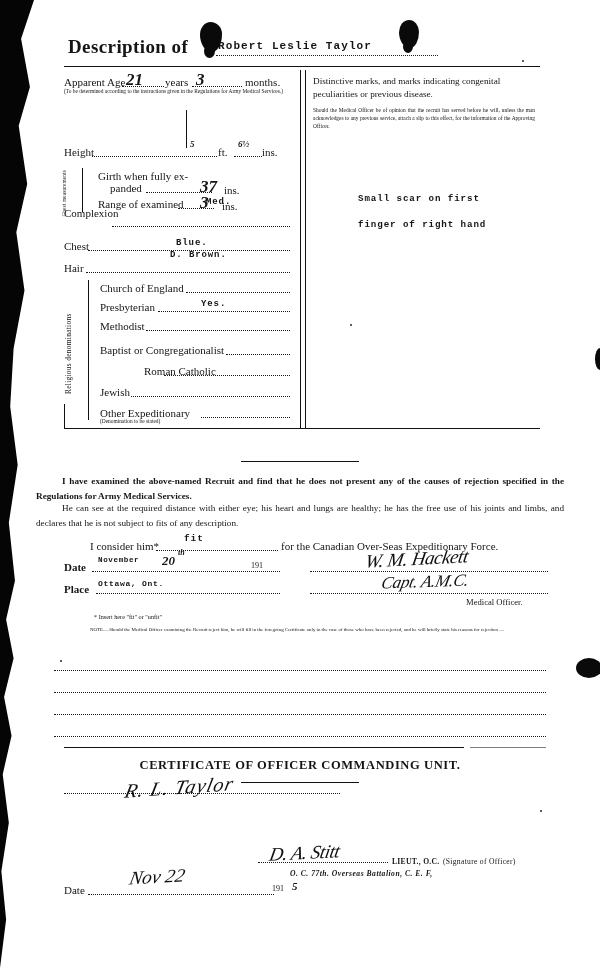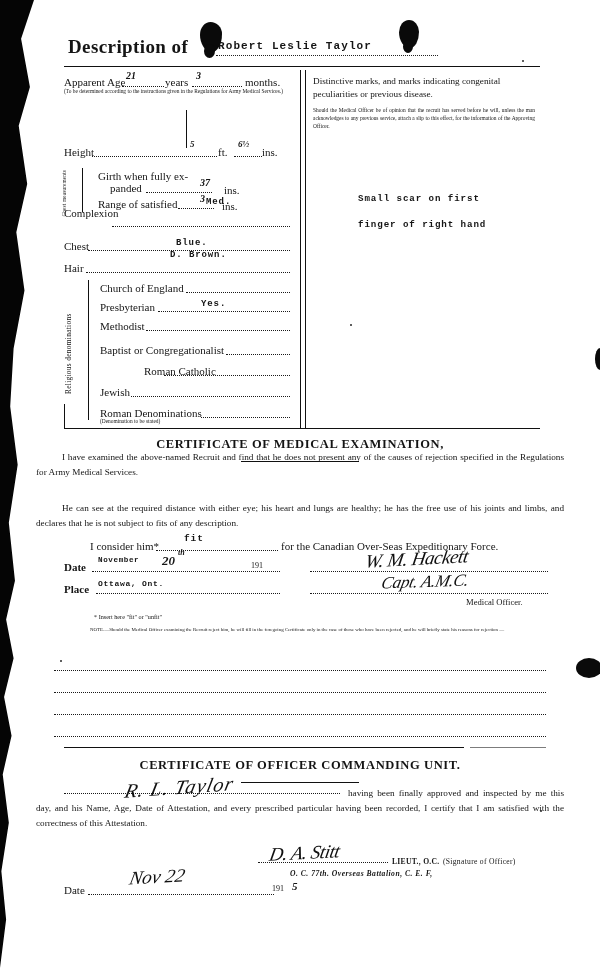--- a/index.html
+++ b/index.html
@@ -56,21 +56,21 @@
 
   .lbl{position:absolute;font-size:11px;white-space:nowrap;}
   .lbl-sm{position:absolute;font-size:5.4px;line-height:1.45;white-space:nowrap;}
   .dots{position:absolute;border-bottom:1.5px dotted #1a1a1a;height:0;}
   .val{
     position:absolute;font-family:"Liberation Mono",monospace;
     font-weight:bold;font-size:9px;letter-spacing:0.9px;white-space:nowrap;
   }
   .val-hand{
     position:absolute;font-family:"Liberation Serif",serif;font-style:italic;
-    font-weight:bold;font-size:10px;white-space:nowrap;
+    font-weight:bold;font-size:17px;white-space:nowrap;
   }
 
   
   .chest-label{
     position:absolute;left:62px;top:170px;width:10px;
     font-size:5.2px;line-height:1.15;letter-spacing:0.2px;
     writing-mode:vertical-rl;transform:rotate(180deg);white-space:nowrap;
   }
   .brace{
     position:absolute;border-left:1.3px solid #111;
@@ -159,21 +159,21 @@
   <span class="lbl" style="left:262px;top:146px;">ins.</span>
 
   <span class="chest-label">Chest measurements</span>
   <span class="brace" style="left:82px;top:168px;height:44px;"></span>
   <span class="lbl" style="left:98px;top:170px;">Girth when fully ex-</span>
   <span class="lbl" style="left:110px;top:182px;">panded</span>
   <span class="dots" style="left:146px;top:192px;width:66px;"></span>
   <span class="val-hand" style="left:200px;top:177px;">37</span>
   <span class="lbl" style="left:224px;top:184px;">ins.</span>
 
-  <span class="lbl" style="left:98px;top:198px;">Range of satisfied</span>
+  <span class="lbl" style="left:98px;top:198px;">Range of examined</span>
   <span class="dots" style="left:178px;top:208px;width:36px;"></span>
   <span class="val-hand" style="left:200px;top:193px;">3</span>
   <span class="lbl" style="left:222px;top:200px;">ins.</span>
 
   <span class="lbl" style="left:64px;top:207px;">Complexion</span>
   <span class="dots" style="left:112px;top:226px;width:178px;"></span>
   <span class="val type" style="left:178px;top:197px;padding-left:28px;">Med.</span>
 
   <span class="lbl" style="left:64px;top:240px;">Chest</span>
   <span class="dots" style="left:88px;top:250px;width:202px;"></span>
@@ -198,38 +198,37 @@
 
   <span class="lbl" style="left:100px;top:344px;">Baptist or Congregationalist</span>
   <span class="dots" style="left:226px;top:354px;width:64px;"></span>
 
   <span class="lbl" style="left:100px;top:365px;margin-left:44px;">Roman Catholic</span>
   <span class="dots" style="left:164px;top:375px;width:126px;"></span>
 
   <span class="lbl" style="left:100px;top:386px;">Jewish</span>
   <span class="dots" style="left:131px;top:396px;width:159px;"></span>
 
-  <span class="lbl" style="left:100px;top:407px;">Roman Denominations</span>
+  <span class="lbl" style="left:100px;top:407px;">Other Expeditionary</span>
   <span class="dots" style="left:201px;top:417px;width:89px;"></span>
   <span class="lbl-sm" style="left:100px;top:418px;">(Denomination to be stated)</span>
 
   <span class="left-tick"></span>
   <div class="box-bottom"></div>
 
   <span class="lbl" style="left:313px;top:76px;font-size:9.2px;">Distinctive marks, and marks indicating congenital</span>
   <span class="lbl" style="left:313px;top:89px;font-size:9.2px;">peculiarities or previous disease.</span>
   <span class="lbl-sm" style="left:313px;top:106px;width:222px;white-space:normal;text-align:justify;line-height:1.5;">Should the Medical Officer be of opinion that the recruit has served before he will, unless the man acknowledges to any previous service, attach a slip to this effect, for the information of the Approving Officer.</span>
 
   <span class="val type" style="left:358px;top:193px;font-size:9.2px;">Small scar on first</span>
   <span class="val type" style="left:358px;top:219px;font-size:9.2px;">finger of right hand</span>
 
-  <div class="sec-h" style="top:437px;">CERTIFICATE OF MEDICAL EXAMINATION,</div>
   <div class="sec-rule" style="left:241px;top:461px;width:118px;"></div>
 
-  <div class="para para-ind" style="left:36px;top:450px;width:528px;">I have examined the above-named Recruit and find that he does not present any of the causes of rejection specified in the Regulations for Army Medical Services.</div>
+  <div class="para para-ind" style="left:36px;top:474px;width:528px;font-weight:bold;">I have examined the above-named Recruit and find that he does not present any of the causes of rejection specified in the Regulations for Army Medical Services.</div>
   <div class="para para-ind" style="left:36px;top:501px;width:528px;">He can see at the required distance with either eye; his heart and lungs are healthy; he has the free use of his joints and limbs, and declares that he is not subject to fits of any description.</div>
 
   <span class="lbl" style="left:90px;top:540px;">I consider him*</span>
   <span class="dots" style="left:156px;top:550px;width:122px;"></span>
   <span class="val type" style="left:184px;top:533px;font-size:9.5px;">fit</span>
   <span class="lbl" style="left:281px;top:540px;">for the Canadian Over-Seas Expeditionary Force.</span>
 
   <span class="lbl" style="left:64px;top:561px;font-weight:bold;">Date</span>
   <span class="dots" style="left:92px;top:571px;width:188px;"></span>
   <span class="val type" style="left:98px;top:556px;font-size:7.6px;letter-spacing:0.6px;">November</span>
@@ -255,21 +254,20 @@
   <span class="fline" style="left:54px;top:714px;width:492px;"></span>
   <span class="fline" style="left:54px;top:736px;width:492px;"></span>
   <div class="hr-bottom"></div>
   <div class="hr-seg" style="left:470px;width:76px;opacity:.55;"></div>
 
   <div class="sec-h" style="top:758px;">CERTIFICATE OF OFFICER COMMANDING UNIT.</div>
   <div class="sec-rule" style="left:241px;top:782px;width:118px;"></div>
 
   <span class="dots" style="left:64px;top:793px;width:276px;"></span>
   <span class="sig sig-3">R. L. Taylor</span>
-  <div class="para" style="left:36px;top:786px;width:528px;text-indent:312px;">having been finally approved and inspected by me this day, and his Name, Age, Date of Attestation, and every prescribed particular having been recorded, I certify that I am satisfied with the correctness of this Attestation.</div>
 
   <span class="dots" style="left:258px;top:862px;width:130px;"></span>
   <span class="sig sig-4">D. A. Stitt</span>
   <span class="rank" style="left:392px;top:857px;font-weight:bold;">LIEUT., O.C.</span>
   <span class="rank" style="left:443px;top:857px;">(Signature of Officer)</span>
   <span class="stamp" style="left:290px;top:869px;">O. C. 77th. Overseas Battalion, C. E. F,</span>
 
   <span class="lbl" style="left:64px;top:884px;">Date</span>
   <span class="dots" style="left:88px;top:894px;width:186px;"></span>
   <span class="sig sig-5">Nov 22</span>

